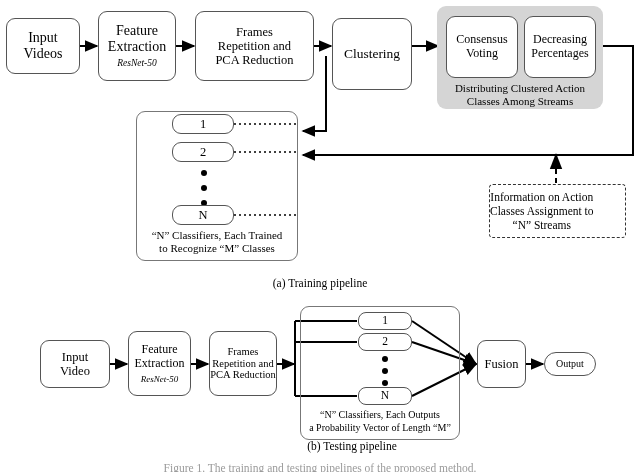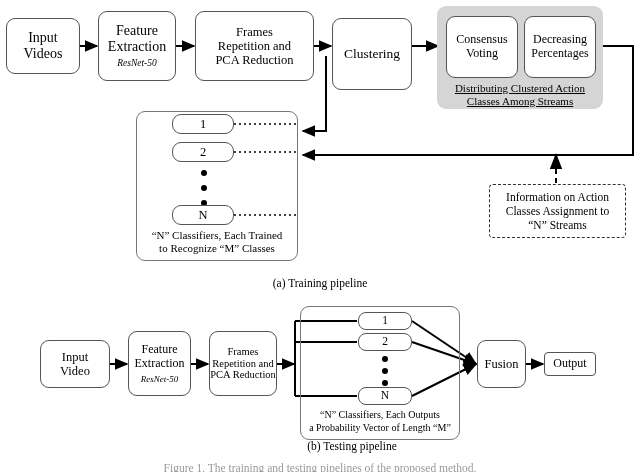--- a/index.html
+++ b/index.html
@@ -66,21 +66,21 @@
   }
   .group-dashed {
     position: absolute;
     box-sizing: border-box;
     background: #ffffff;
     border: 1.6px dashed #333333;
     border-radius: 4px;
     z-index: 3;
     display: flex;
     align-items: center;
-    justify-content: center;
+    justify-content: flex-start;
     text-align: center;
     line-height: 1.22;
   }
   .grp-caption {
     position: absolute;
     text-align: center;
     line-height: 1.16;
     z-index: 2;
   }
   .dots {
@@ -189,21 +189,21 @@
     <span class="lbl" style="white-space:pre-line;">Consensus
 Voting</span>
   </div>
 
   <div class="node" style="left:524px; top:16px; width:72px; height:62px; font-size:12px;">
     <span class="lbl" style="white-space:pre-line;">Decreasing
 Percentages</span>
   </div>
 
   <div class="grp-caption" style="left:437px; top:82px; width:166px; font-size:11px;">
-    <span style="white-space:pre-line;text-decoration:underline;">Distributing Clustered Action
+    <span style="white-space:pre-line;">Distributing Clustered Action
 Classes Among Streams</span>
   </div>
 
   <div class="group-plain" style="left:136px; top:111px; width:162px; height:150px;"></div>
 
   <div class="node" style="left:172px; top:114px; width:62px; height:20px; font-size:12.5px; border-radius:9px;">
     <span class="lbl">1</span>
   </div>
 
   <div class="node" style="left:172px; top:142px; width:62px; height:20px; font-size:12.5px; border-radius:9px;">
@@ -274,21 +274,21 @@
 
   <div class="subcap" style="left:298px; top:409px; width:164px; font-size:10px; line-height:1.25;">
     <span style="white-space:pre-line;margin-top:28px;">“N” Classifiers, Each Outputs
 a Probability Vector of Length “M”</span>
   </div>
 
   <div class="node" style="left:477px; top:340px; width:49px; height:48px; font-size:12.5px;text-align:center;">
     <span class="lbl">Fusion</span>
   </div>
 
-  <div class="node" style="left:544px; top:352px; width:52px; height:24px; font-size:12px; border-radius:4px;">
+  <div class="node" style="left:544px; top:352px; width:52px; height:24px; font-size:10px; border-radius:12px;">
     <span class="lbl">Output</span>
   </div>
 
   <div class="fig-caption" style="left:0; top:440px; width:640px; font-size:11.5px;padding-left:32px;">
     <span>(b)  Testing pipeline</span>
   </div>
 
   <div class="fig-caption" style="left:0; top:462px; width:640px; font-size:11.5px; color:#9a9a9a;">
     <span>Figure 1. The training and testing pipelines of the proposed method.</span>
   </div>

